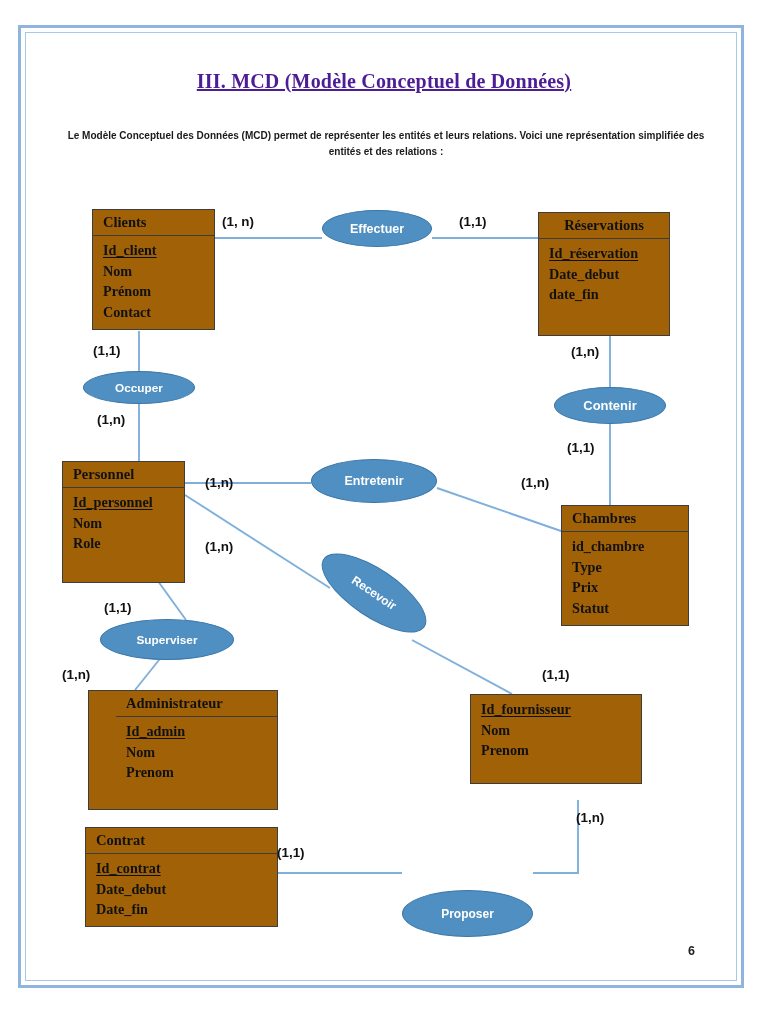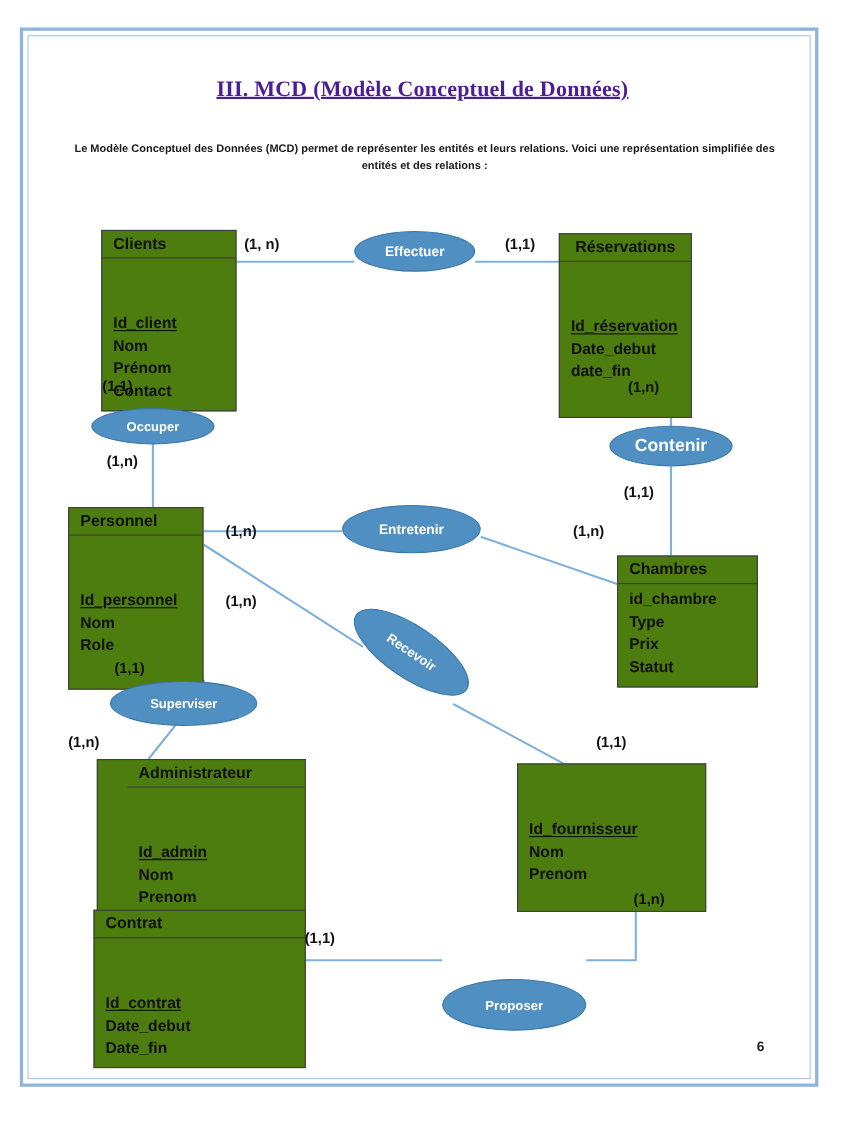--- a/index.html
+++ b/index.html
@@ -69,24 +69,25 @@
   }
   #links {
     position: absolute;
     left: 0; top: 0;
     width: 768px; height: 1024px;
   }
 
   
   .entity {
     position: absolute;
-    background: #4d7c0f;
+    background: #a16207;
     border: 1.6px solid #3d3d3d;
     box-sizing: border-box;
     z-index: 3;
+    font-family: Liberation Serif, serif;
   }
   .entity .ent-title {
     font-size: 14.5px;
     font-weight: bold;
     color: #111;
     padding: 4px 8px 4px 10px;
     border-bottom: 1.6px solid #3d3d3d;
     white-space: nowrap;
   }
   .entity.center-title .ent-title { text-align: center; padding-left: 8px; }
@@ -96,21 +97,20 @@
   .entity .attr {
     font-size: 14.2px;
     font-weight: bold;
     color: #111;
     line-height: 1.46;
     white-space: nowrap;
   }
   .entity .attr.pk {
     text-decoration: underline;
     text-underline-offset: 1.5px;
-    margin-top: 45px;
   }
 
   
   .rel {
     position: absolute;
     background: #4f8fc2;
     border: 1.3px solid #3a76a8;
     border-radius: 50%;
     box-sizing: border-box;
     display: flex;
@@ -184,21 +184,21 @@
     <div class="entity" style="left:92px; top:209px; width:123px;">
       <div class="ent-title">Clients</div>
       <div class="ent-attrs">
         <div class="attr pk">Id_client</div>
         <div class="attr">Nom</div>
         <div class="attr">Prénom</div>
         <div class="attr">Contact</div>
       </div>
     </div>
 
-    <div class="entity center-title" style="left:508px; top:212px; width:121px;">
+    <div class="entity center-title" style="left:538px; top:212px; width:132px;">
       <div class="ent-title">Réservations</div>
       <div class="ent-attrs">
         <div class="attr pk">Id_réservation</div>
         <div class="attr">Date_debut</div>
         <div class="attr">date_fin</div>
       </div>
       <div style="height:24px"></div>
     </div>
 
     <div class="entity" style="left:62px; top:461px; width:123px;">
@@ -250,21 +250,21 @@
     </div>
 
     <div class="rel" style="left:322px; top:210px; width:110px; height:37px;">
       <span>Effectuer</span>
     </div>
 
     <div class="rel" style="left:83px; top:371px; width:112px; height:33px; font-size:11.8px;">
       <span>Occuper</span>
     </div>
 
-    <div class="rel" style="left:554px; top:387px; width:112px; height:37px; font-size:16px;">
+    <div class="rel" style="left:554px; top:387px; width:112px; height:37px; font-size:13px;">
       <span>Contenir</span>
     </div>
 
     <div class="rel" style="left:311px; top:459px; width:126px; height:44px;">
       <span>Entretenir</span>
     </div>
 
     <div class="rel rotated" style="left:313px; top:569px; width:122px; height:48px; font-size:12px;">
       <span>Recevoir</span>
     </div>

